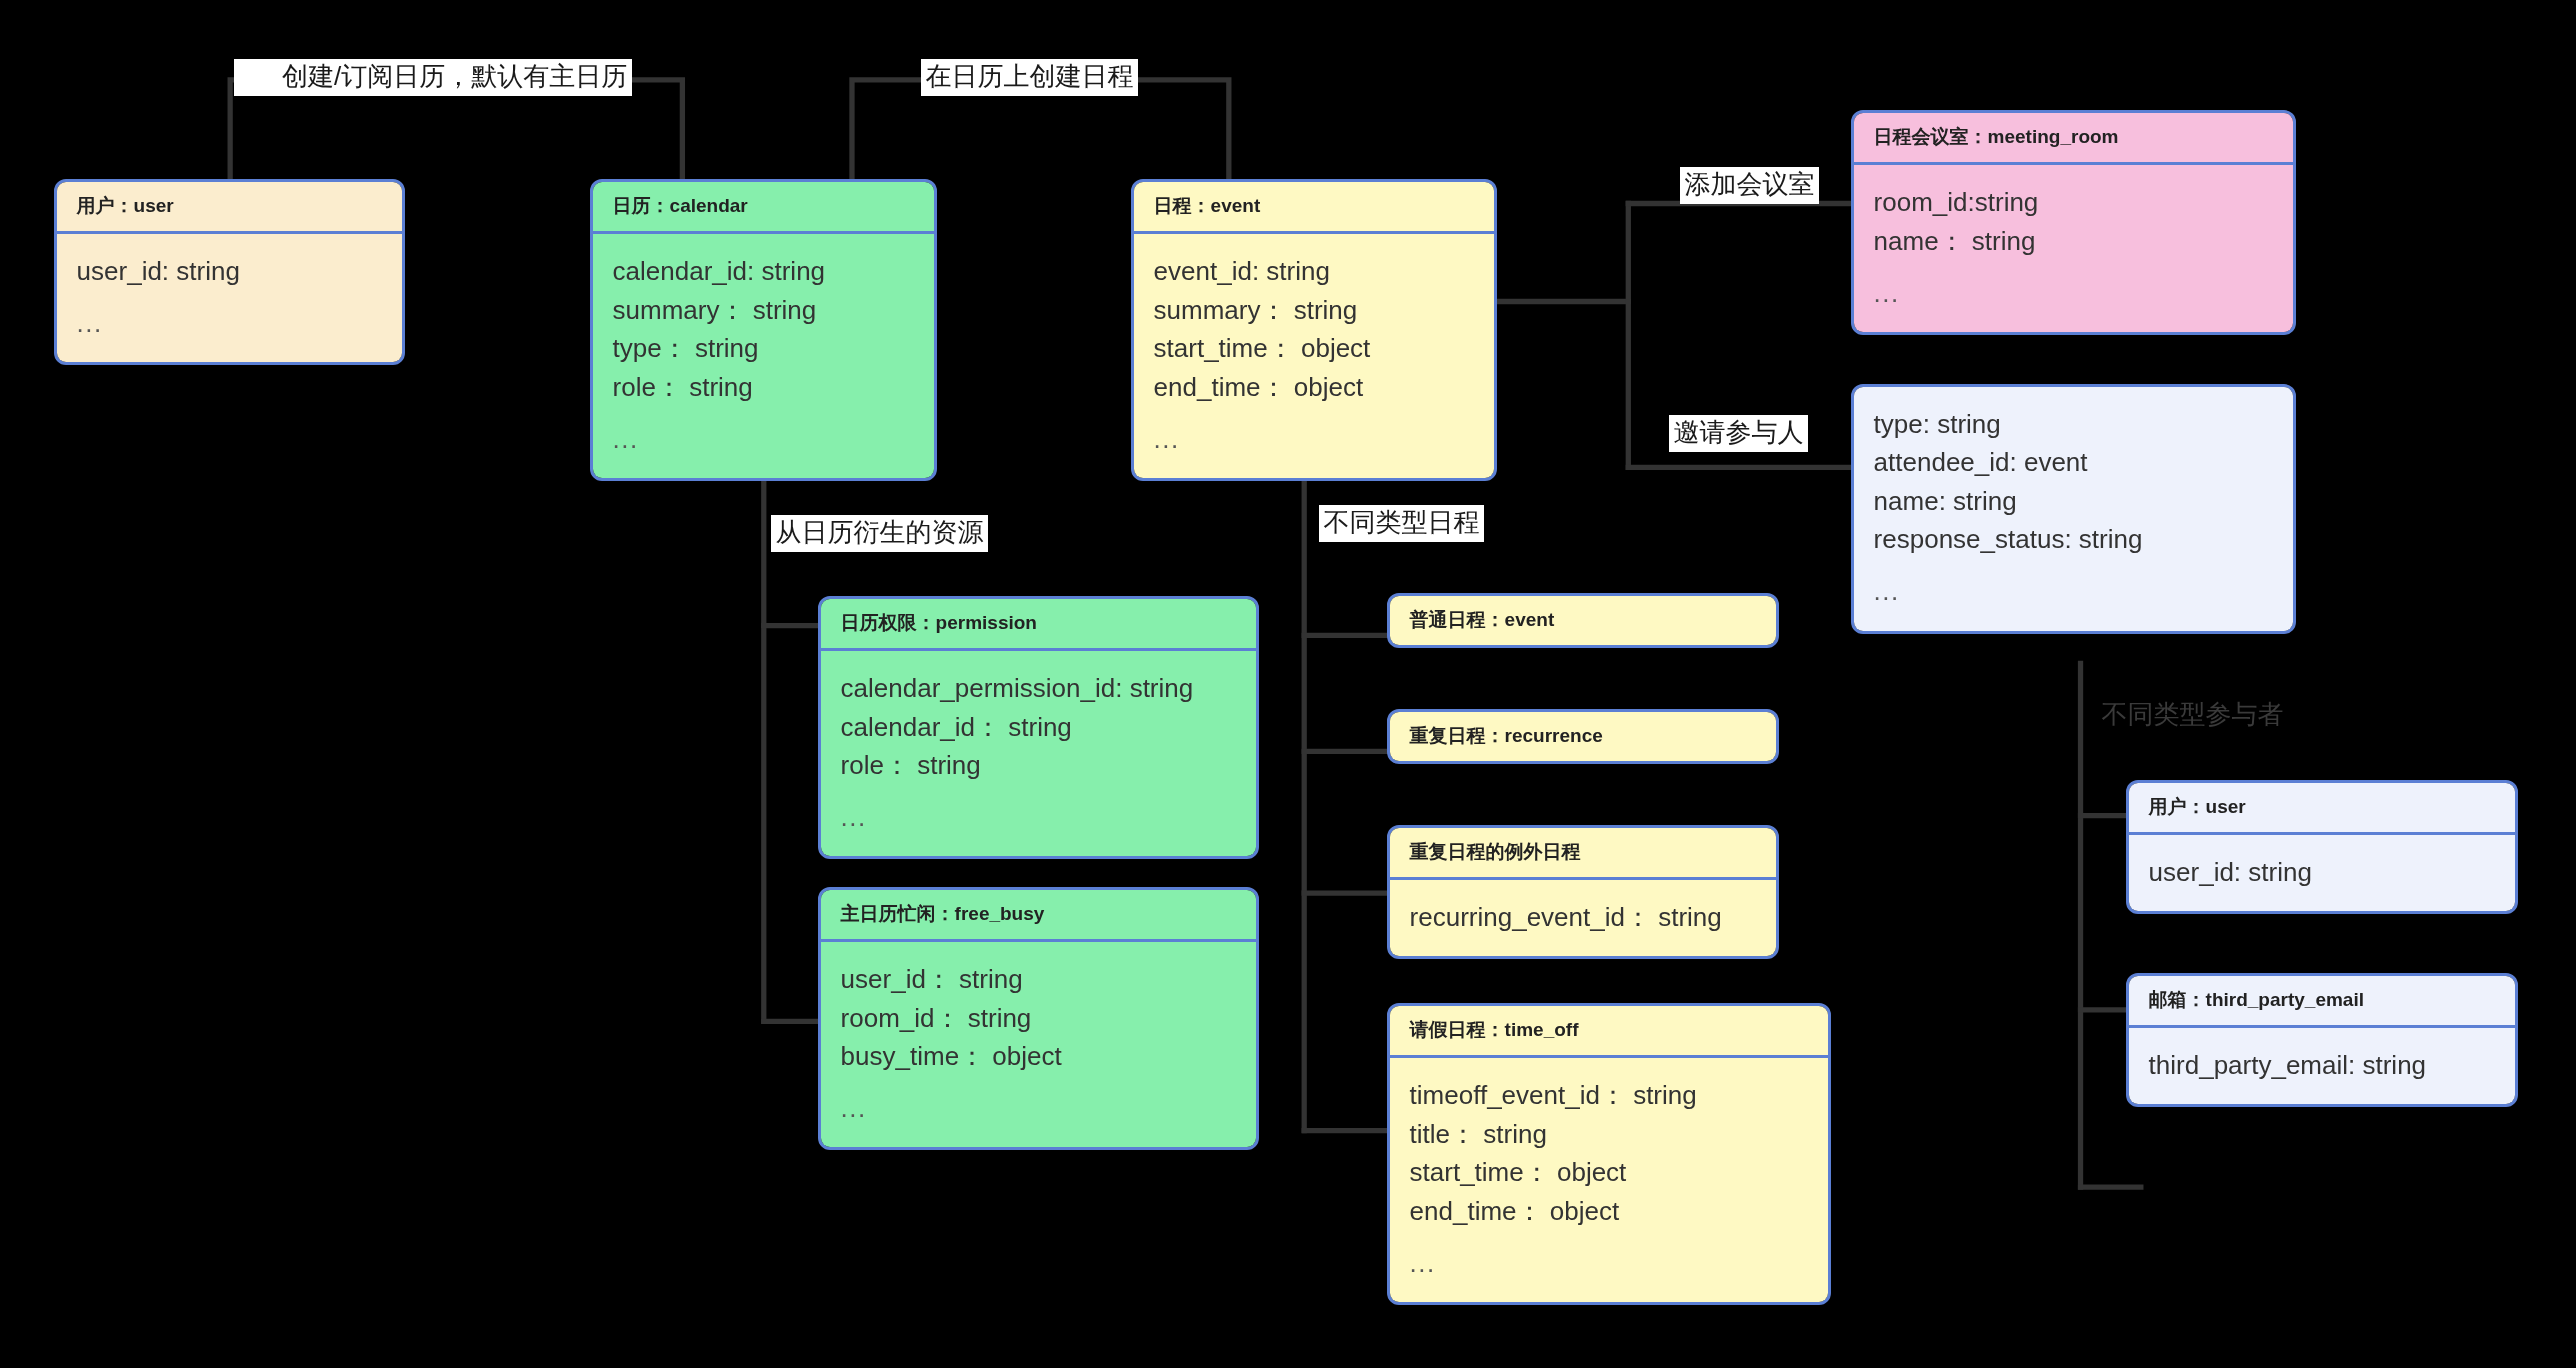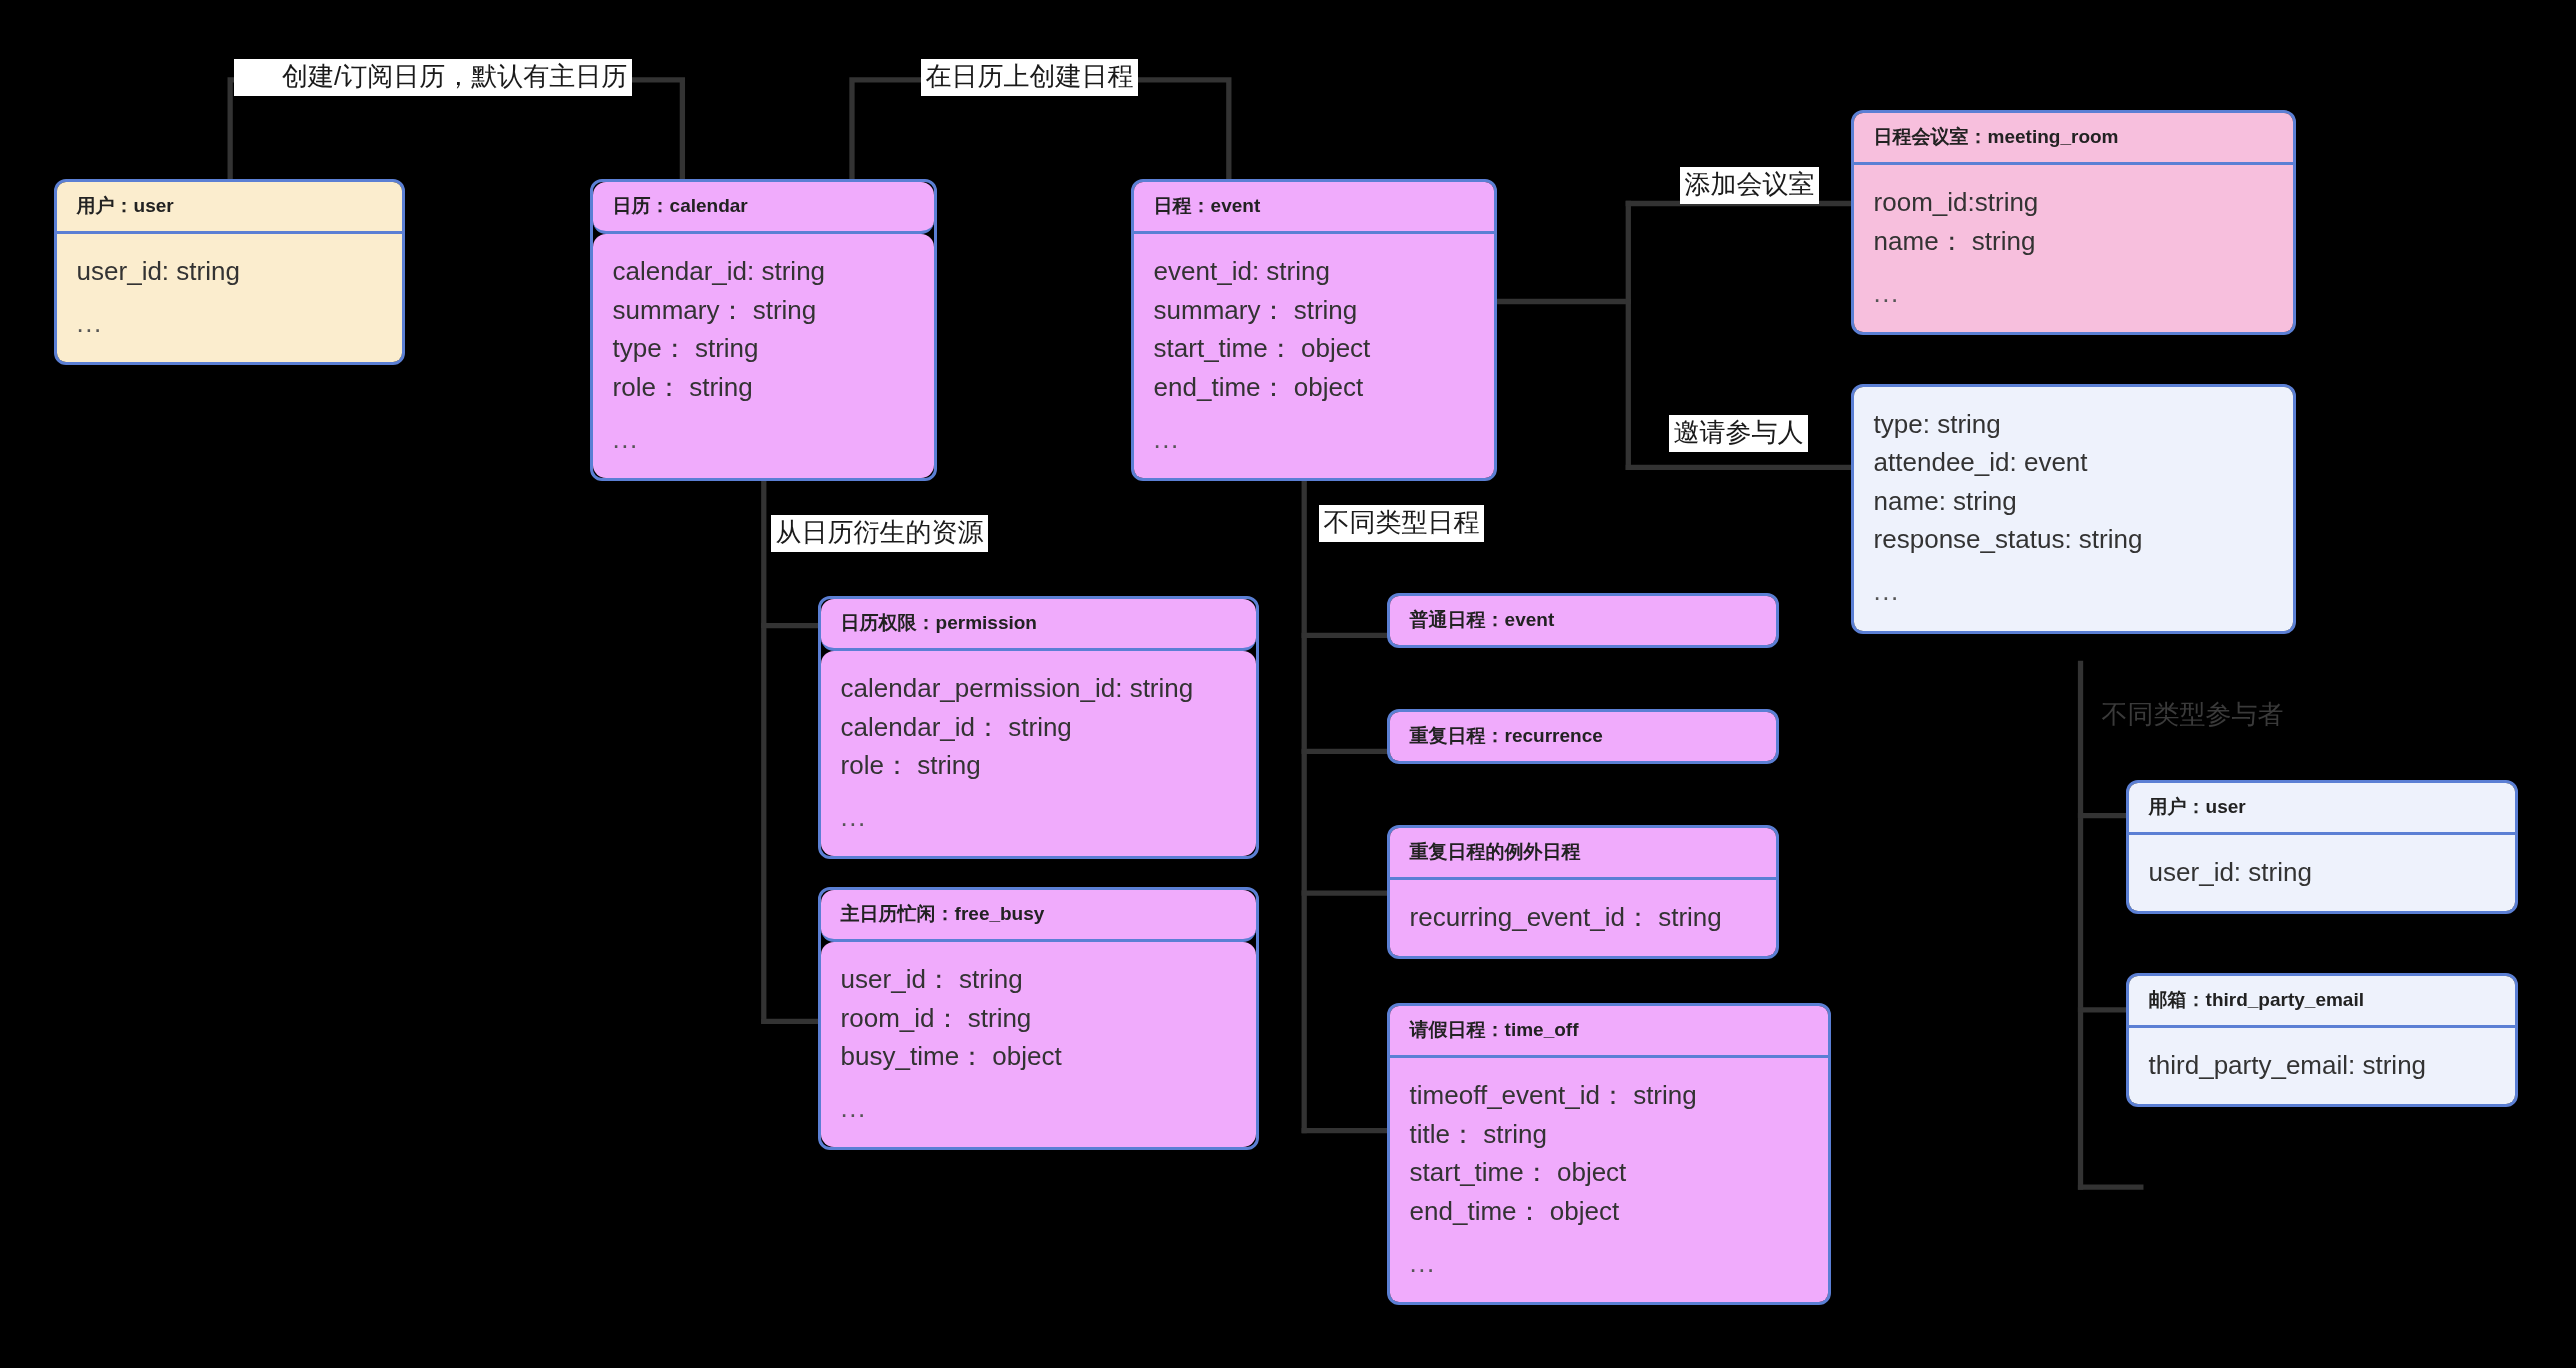--- a/index.html
+++ b/index.html
@@ -31,22 +31,22 @@
     padding:18px 19.6px 19.6px 19.6px;
     font-size:26px;
     color:#333;
     line-height:1.48;
   }
   .node .body .row{white-space:nowrap;}
   .node .body .dots{margin-top:13.6px;color:#555;letter-spacing:1.5px;}
 
   
   .fill-yellow .title,.fill-yellow .body{background:#fbedce;}
-  .fill-green  .title,.fill-green  .body{background:#f0abfc;border-radius:13px;}
-  .fill-purple .title,.fill-purple .body{background:#f0abfc;}
+  .fill-green  .title,.fill-green  .body{background:#86efac;}
+  .fill-purple .title,.fill-purple .body{background:#fef9c3;}
   .fill-pink   .title,.fill-pink   .body{background:#f7bfdd;}
   .fill-blue   .title,.fill-blue   .body{background:#eef2fc;}
 
   
   .edge-label{
     position:absolute;
     background:#fff;
     color:#1a1a1a;
     font-size:26px;
     line-height:1.18;

